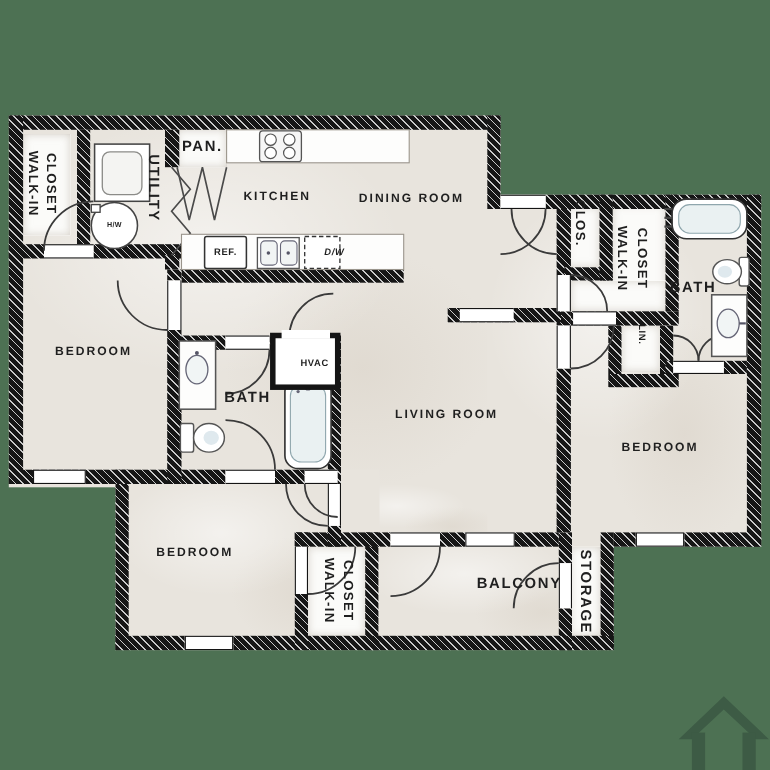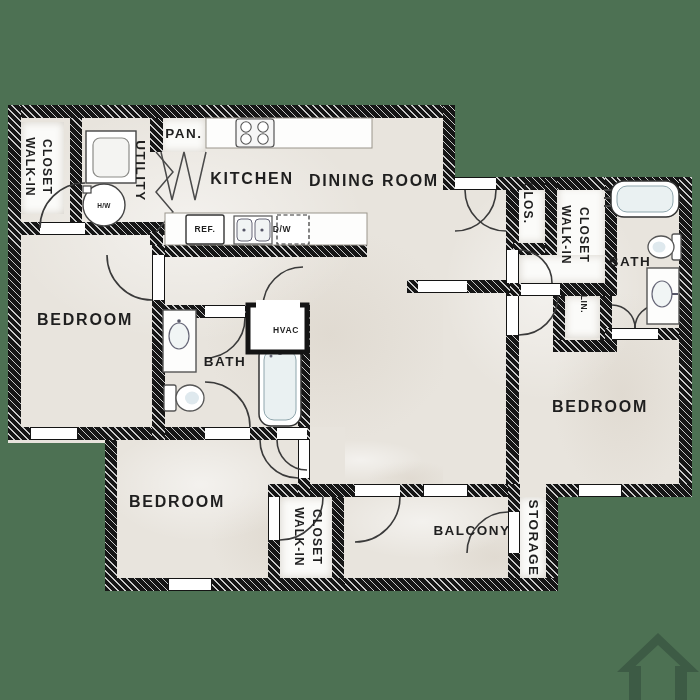--- a/index.html
+++ b/index.html
@@ -31,21 +31,21 @@
   .win    { border:1.5px solid #141414; box-sizing:border-box; }
   #fixtures { position:absolute; left:0; top:0; z-index:5; }
   .lbl {
     position:absolute; z-index:6; color:#1f1f1f; font-weight:bold;
     white-space:nowrap; transform:translate(-50%,-50%);
   }
   .vlbl {
     position:absolute; z-index:6; color:#1f1f1f; font-weight:bold;
     white-space:nowrap; transform:translate(-50%,-50%) rotate(90deg);
   }
-  .big   { font-size:16px; letter-spacing:1.8px; }
+  .big   { font-size:11px; letter-spacing:1.8px; }
   .med   { font-size:13.5px; letter-spacing:1.5px; }
   .sm    { font-size:12px;  letter-spacing:1.2px; }
   .tiny  { font-size:8.5px; letter-spacing:.6px; }
   .micro { font-size:6.5px; letter-spacing:.3px; }
   #house-icon { position:absolute; z-index:6; }
 </style>
 </head>
 <body>
 
 <div id="canvas">
@@ -224,29 +224,30 @@
   <div class="lbl big" style="left:252px;top:179px;">KITCHEN</div>
   <div class="lbl big" style="left:374px;top:181px;">DINING ROOM</div>
   <div class="vlbl sm" style="left:528px;top:203px;">CLOS.</div>
   <div class="vlbl sm" style="left:566px;top:235px;">WALK-IN</div>
   <div class="vlbl sm" style="left:584px;top:235px;">CLOSET</div>
   <div class="lbl med" style="left:630px;top:261px;">BATH</div>
   <div class="vlbl tiny" style="left:584px;top:304px;">LIN.</div>
   <div class="lbl big" style="left:85px;top:320px;">BEDROOM</div>
   <div class="lbl med" style="left:225px;top:361px;">BATH</div>
   <div class="lbl tiny" style="left:286px;top:330px;">HVAC</div>
+  <div class="lbl big" style="left:406px;top:377px;">LIVING ROOM</div>
   <div class="lbl big" style="left:600px;top:407px;">BEDROOM</div>
   <div class="lbl big" style="left:177px;top:502px;">BEDROOM</div>
   <div class="vlbl sm" style="left:299px;top:537px;">WALK-IN</div>
   <div class="vlbl sm" style="left:317px;top:537px;">CLOSET</div>
   <div class="lbl med" style="left:424px;top:530px;margin-left:48px;">BALCONY</div>
   <div class="vlbl med" style="left:533px;top:538px;">STORAGE</div>
 
   <div class="lbl tiny" style="left:205px;top:229px;">REF.</div>
-  <div class="lbl tiny" style="left:282px;top:229px;">D/W</div>
+  <div class="lbl tiny" style="left:304px;top:229px;font-style:italic;">D/W</div>
   <div class="lbl micro" style="left:104px;top:205px;">H/W</div>
 
   <svg id="house-icon" width="90" height="80" viewBox="0 0 90 80" style="left:613px;top:622px;">
     <path d="M 45 11 L 86 50 L 74 50 L 45 23 L 16 50 L 4 50 Z" fill="#3d5b45"></path>
     <rect x="16" y="44" width="12" height="36" fill="#3d5b45"></rect>
     <rect x="62" y="44" width="12" height="36" fill="#3d5b45"></rect>
   </svg>
 
 </div>
 

